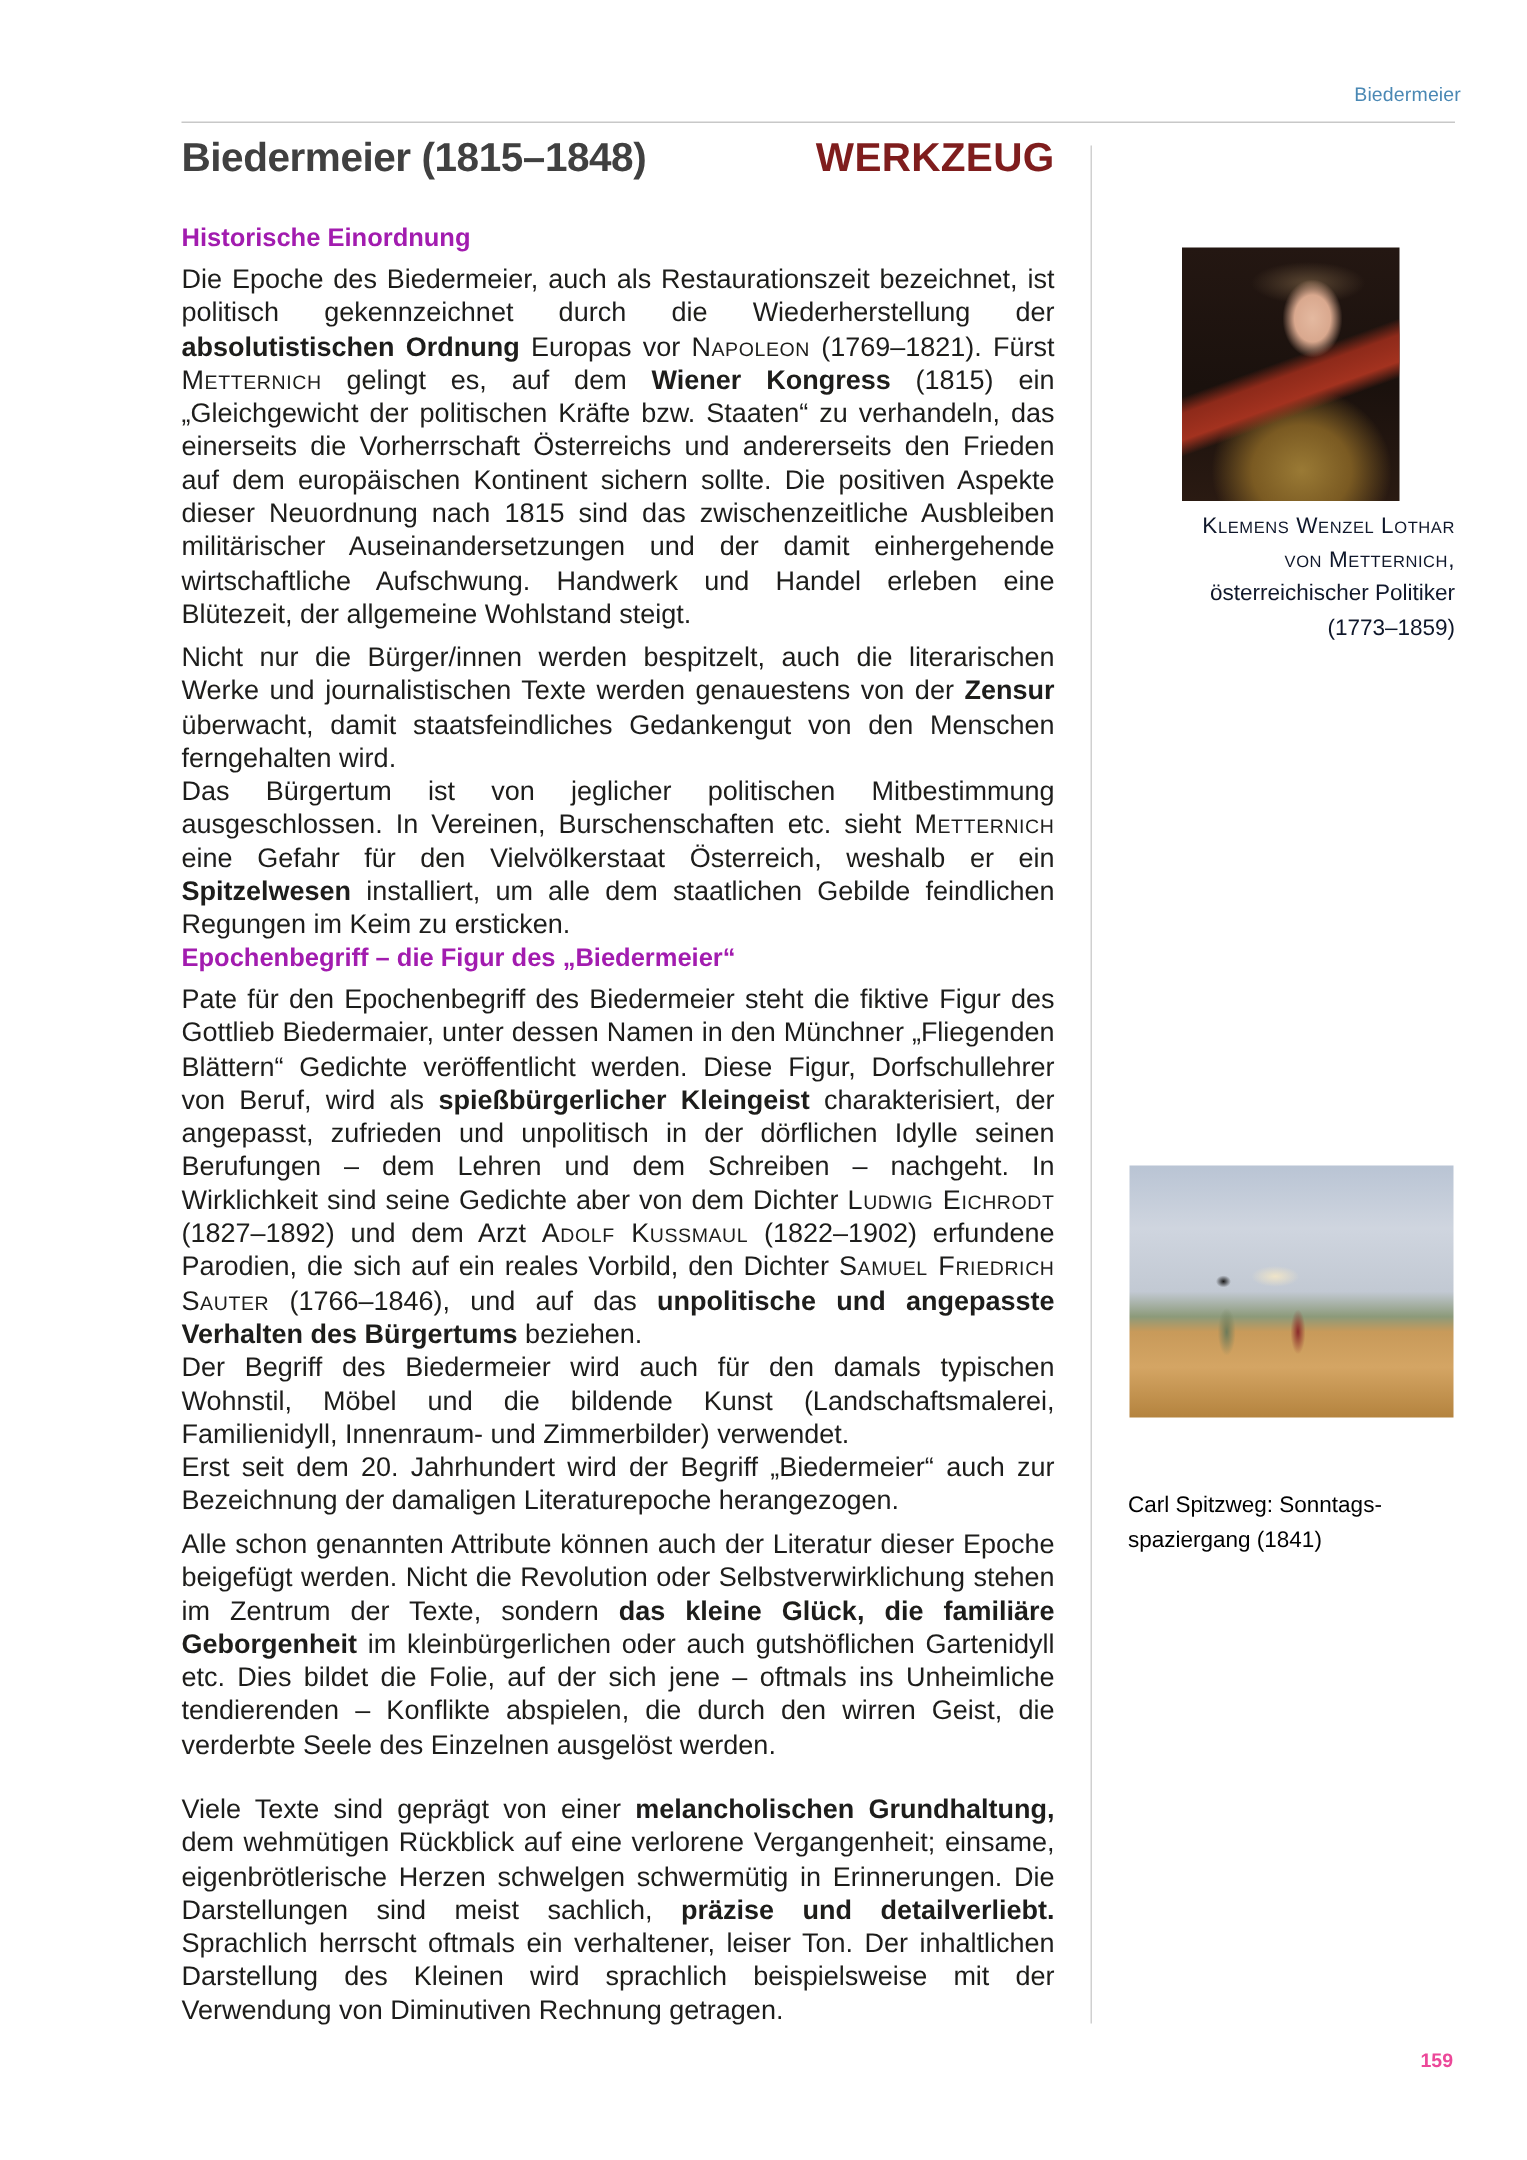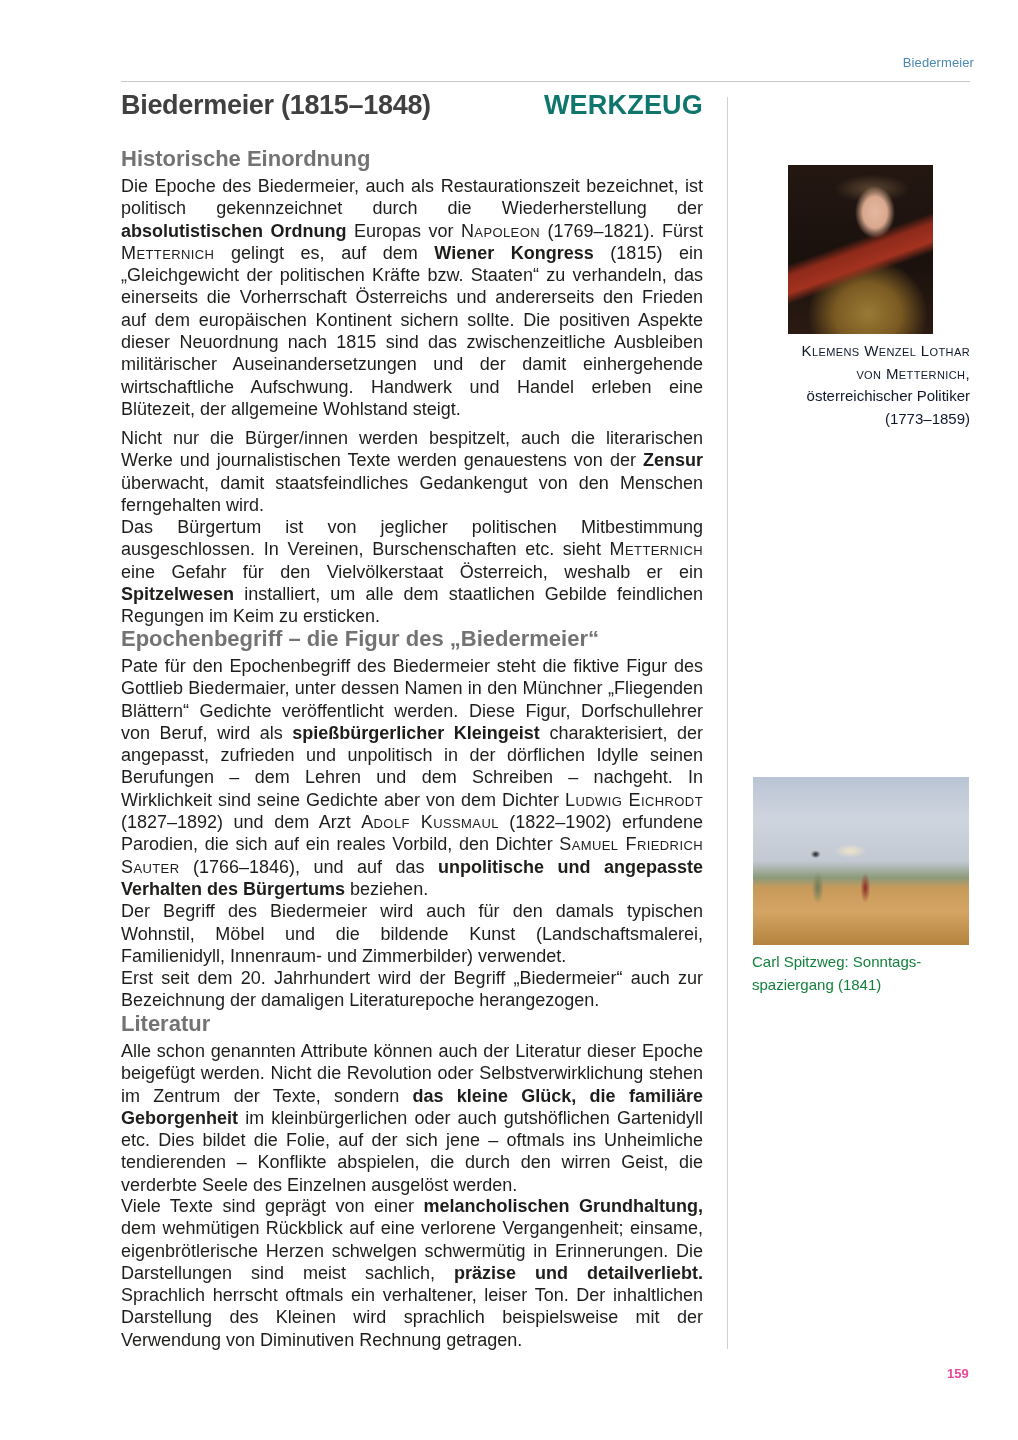--- a/index.html
+++ b/index.html
@@ -54,30 +54,30 @@
   .page-title {
     font-size: 27px;
     font-weight: bold;
     color: #404040;
     margin: 0;
     letter-spacing: -0.3px;
   }
   .tool-label {
     font-size: 27px;
     font-weight: bold;
-    color: #0f766e;
+    color: #7f1d1d;
     letter-spacing: 0.2px;
   }
   .section {
     margin: 0;
   }
   .section-heading {
-    font-size: 22px;
-    font-weight: bold;
-    color: #737373;
+    font-size: 17px;
+    font-weight: bold;
+    color: #a21caf;
     margin: 0;
     line-height: 22px;
   }
   .para {
     font-size: 18px;
     line-height: 22.3px;
     text-align: justify;
     margin: 0;
     hyphens: manual;
   }
@@ -125,25 +125,25 @@
     background:
       radial-gradient(ellipse 6px 16px at 30% 66%, #6d7b5a 0%, rgba(0,0,0,0) 100%),
       radial-gradient(ellipse 5px 15px at 52% 66%, #8a2a2a 0%, rgba(0,0,0,0) 100%),
       radial-gradient(ellipse 16px 7px at 45% 44%, #efe4c8 0%, rgba(0,0,0,0) 100%),
       radial-gradient(ellipse 5px 4px at 29% 46%, #1a1a1a 0%, rgba(0,0,0,0) 100%),
       linear-gradient(180deg, #b9c4d4 0%, #cfd5df 25%, #c2c9d3 50%, #8c9a7a 60%, #c89a5a 66%, #d4a564 80%, #b4833e 100%);
   }
   .painting-caption {
     position: absolute;
     left: 752px;
-    top: 951px;
+    top: 993px;
     width: 220px;
     font-size: 15px;
     line-height: 22.5px;
-    color: #15803d;
+    color: #000000;
   }
   .page-number {
     position: absolute;
     top: 1366px;
     left: 947px;
     font-size: 13px;
     font-weight: bold;
     color: #ec4899;
   }
 </style>
@@ -174,21 +174,20 @@
 
   <section class="section s3">
     <h2 class="section-heading">Epochenbegriff – die Figur des „Biedermeier“</h2>
     <div class="heading-gap"></div>
     <p class="para"><span>Pate für den Epochenbegriff des Biedermeier steht die fiktive Figur des Gott­lieb Biedermaier, unter dessen Namen in den Münchner „Fliegenden Blättern“ Gedichte veröffentlicht werden. Diese Figur, Dorfschullehrer von Beruf, wird als </span><b>spießbürgerlicher Kleingeist</b><span> charakterisiert, der angepasst, zufrieden und unpolitisch in der dörflichen Idylle seinen Berufungen – dem Lehren und dem Schreiben – nachgeht. In Wirklichkeit sind seine Gedichte aber von dem Dichter </span><span class="sc">Ludwig Eichrodt</span><span> (1827–1892) und dem Arzt </span><span class="sc">Adolf Kussmaul</span><span> (1822–1902) erfundene Parodien, die sich auf ein reales Vorbild, den Dichter </span><span class="sc">Samuel Fried­rich Sauter</span><span> (1766–1846), und auf das </span><b>unpolitische und angepasste Verhalten des Bürgertums</b><span> beziehen.</span></p>
     <p class="para"><span>Der Begriff des Biedermeier wird auch für den damals typischen Wohnstil, Mö­bel und die bildende Kunst (Landschaftsmalerei, Familienidyll, Innenraum- und Zimmerbilder) verwendet.</span></p>
     <p class="para"><span>Erst seit dem 20. Jahrhundert wird der Begriff „Biedermeier“ auch zur Bezeich­nung der damaligen Literaturepoche herangezogen.</span></p>
   </section>
 
   <section class="section s4">
-    <h2 class="section-heading">Literatur</h2>
     <div class="heading-gap"></div>
     <p class="para"><span>Alle schon genannten Attribute können auch der Literatur dieser Epoche beige­fügt werden. Nicht die Revolution oder Selbstverwirklichung stehen im Zentrum der Texte, sondern </span><b>das kleine Glück, die familiäre Geborgenheit</b><span> im kleinbürger­lichen oder auch gutshöflichen Gartenidyll etc. Dies bildet die Folie, auf der sich jene – oftmals ins Unheimliche tendierenden – Konflikte abspielen, die durch den wirren Geist, die verderbte Seele des Einzelnen ausgelöst werden.</span></p>
   </section>
 
   <section class="section s4b">
     <p class="para"><span>Viele Texte sind geprägt von einer </span><b>melancholischen Grundhaltung,</b><span> dem weh­mütigen Rückblick auf eine verlorene Vergangenheit; einsame, eigenbrötlerische Herzen schwelgen schwermütig in Erinnerungen. Die Darstellungen sind meist sachlich, </span><b>präzise und detailverliebt.</b><span> Sprachlich herrscht oftmals ein verhaltener, leiser Ton. Der inhaltlichen Darstellung des Kleinen wird sprachlich beispiels­weise mit der Verwendung von Diminutiven Rechnung getragen.</span></p>
   </section>
 </div>
 
 <div class="figure portrait" role="img"></div>

